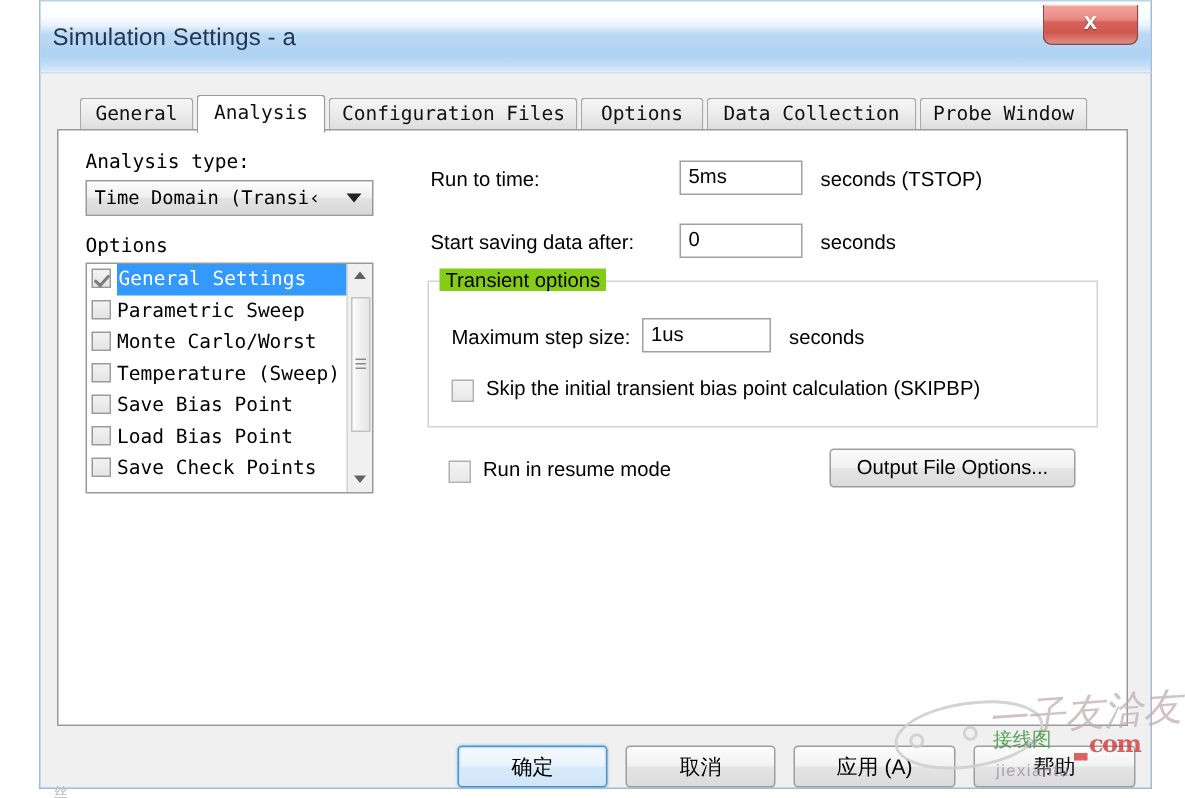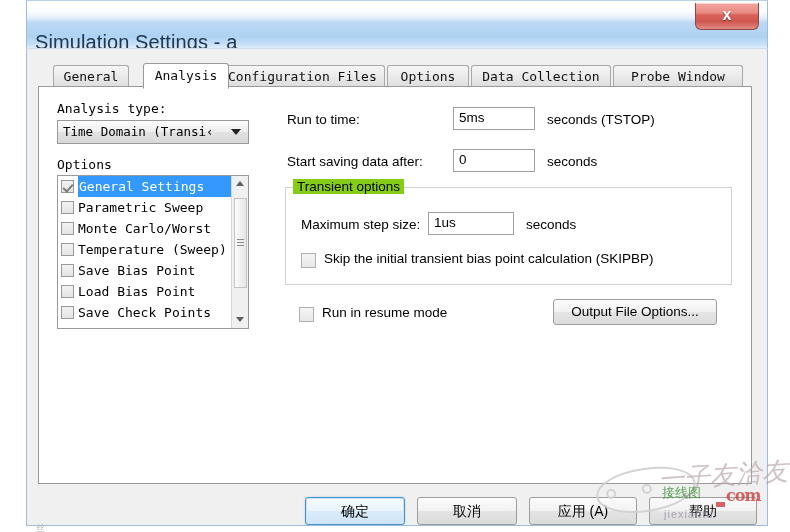--- a/index.html
+++ b/index.html
@@ -40,22 +40,22 @@
         #c7e0f7 92%,
         #dfeefb 100%);
     border-left: 1px solid #9fbcd8;
     border-top: 1px solid #b9d2e8;
     border-right: 1px solid #9fbcd8;
     box-sizing: border-box;
   }
   #title-text {
     position: absolute;
     left: 8px;
-    top: 30px;
-    font-size: 20px;
+    top: 16px;
+    font-size: 16px;
     color: #21364f;
     letter-spacing: 0.1px;
     white-space: nowrap;
   }
 
   
   #close-btn {
     position: absolute;
     right: 8px;
     top: 2px;
@@ -505,26 +505,26 @@
     <div id="title-text">Simulation Settings - a</div>
     <div id="close-btn">
       <div id="close-x">x</div>
     </div>
   </div>
 
   <div id="client">
 
     <div id="tabstrip">
       <div class="tab" style="left:0px;   width:76px;">General</div>
-      <div class="tab active" style="left:78px;  width:86px;margin-left:12px;">Analysis</div>
+      <div class="tab active" style="left:78px;  width:86px;">Analysis</div>
       <div class="tab" style="left:166px; width:166px;">Configuration Files</div>
       <div class="tab" style="left:334px; width:82px;">Options</div>
 
       <div class="tab" style="left:418px; width:140px;">Data Collection</div>
-      <div class="tab" style="left:560px; width:130px;">Probe Window</div>
+      <div class="tab" style="left:560px; width:112px;">Probe Window</div>
     </div>
 
     <div id="tabpanel">
 
       <div class="lbl" id="analysis-type-label">Analysis type:</div>
 
       <div id="combo">
         <div id="combo-text">Time Domain (Transi‹</div>
         <div id="combo-arrow"></div>
       </div>

